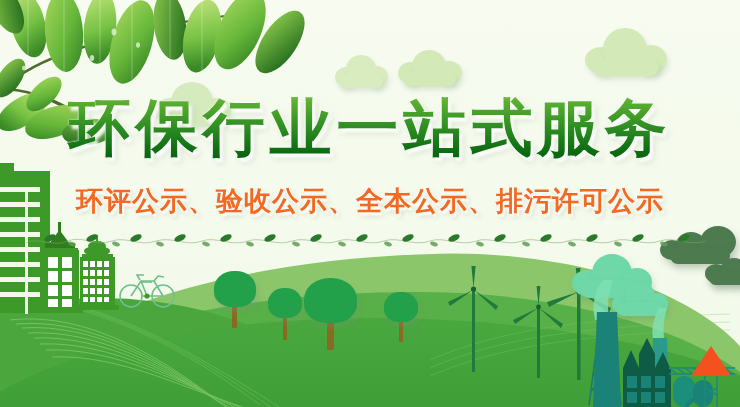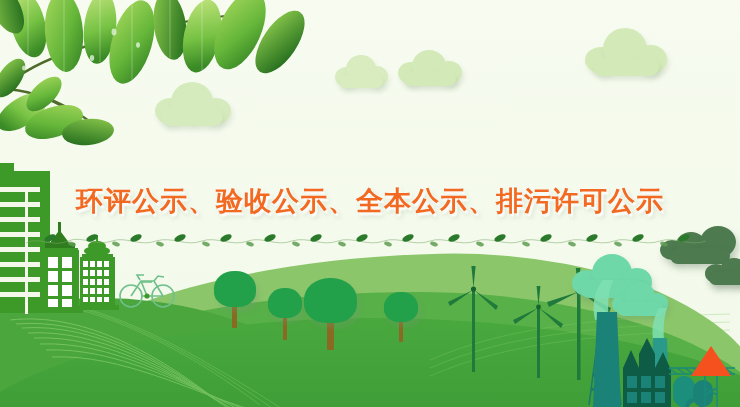--- a/index.html
+++ b/index.html
@@ -464,19 +464,23 @@
       <ellipse cx="362" cy="10" rx="4" ry="2" transform="rotate(20 362 10)"></ellipse>
       <ellipse cx="408" cy="10" rx="4" ry="2" transform="rotate(20 408 10)"></ellipse>
       <ellipse cx="454" cy="10" rx="4" ry="2" transform="rotate(20 454 10)"></ellipse>
       <ellipse cx="500" cy="10" rx="4" ry="2" transform="rotate(20 500 10)"></ellipse>
       <ellipse cx="546" cy="10" rx="4" ry="2" transform="rotate(20 546 10)"></ellipse>
       <ellipse cx="592" cy="10" rx="4" ry="2" transform="rotate(20 592 10)"></ellipse>
       <ellipse cx="638" cy="10" rx="4" ry="2" transform="rotate(20 638 10)"></ellipse>
     </g>
   </svg>
 
+  <div id="headline">
+    <div class="shadowlayer">环保行业一站式服务</div>
+    <div class="toplayer">环保行业一站式服务</div>
+  </div>
 
   <div id="subtitle">
     <div class="sub-shadow">环评公示、验收公示、全本公示、排污许可公示</div>
     <div class="sub-top">环评公示、验收公示、全本公示、排污许可公示</div>
   </div>
 
 </div>
 
 </body></html>

